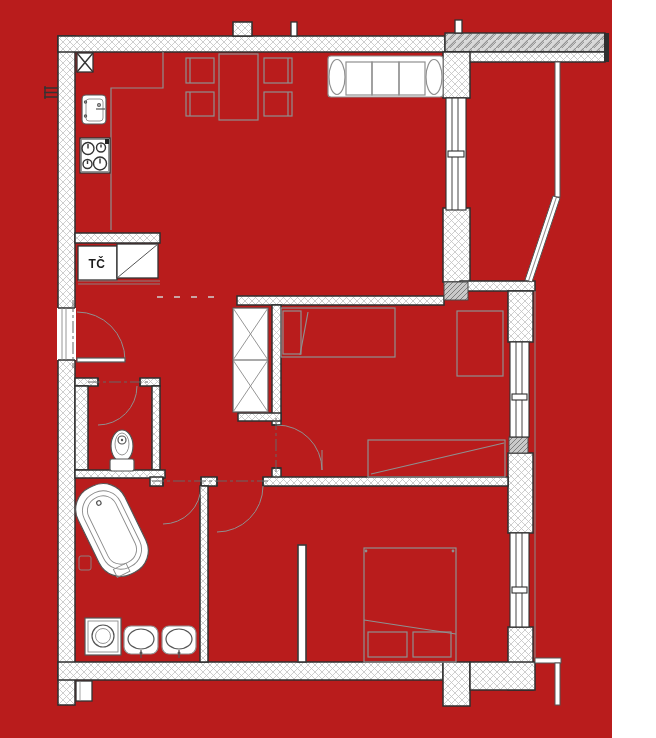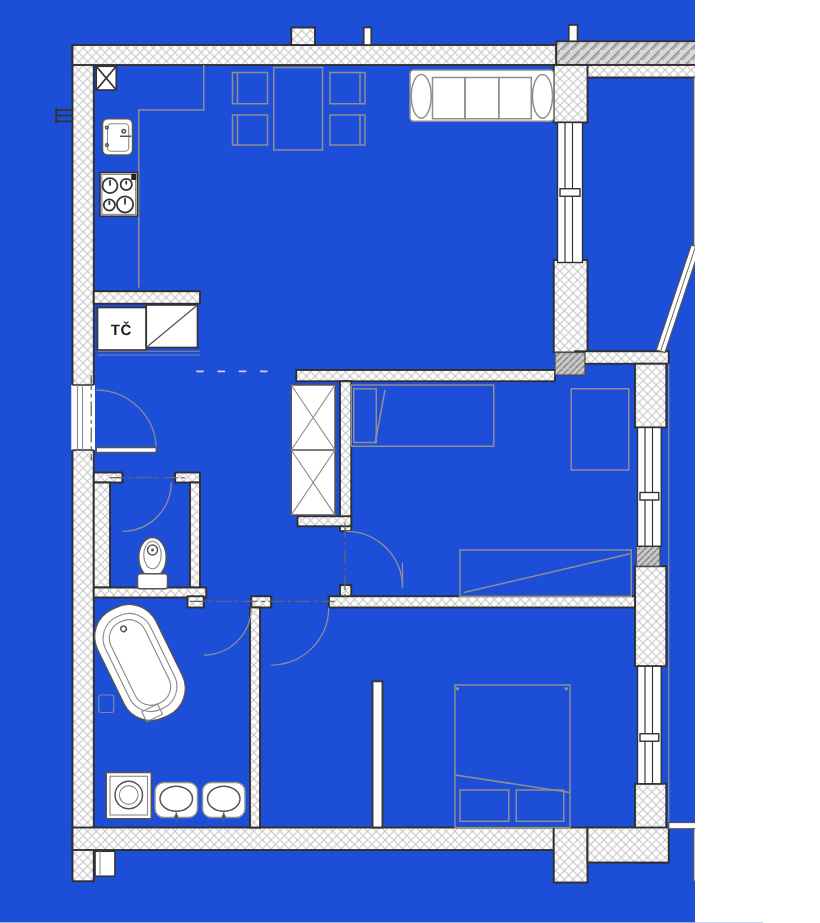--- a/index.html
+++ b/index.html
@@ -1,16 +1,16 @@
 <!DOCTYPE html>
 <html><head>
 <meta charset="utf-8">
 <style>
   html,body{margin:0;padding:0;background:#ffffff;}
-  .canvas{width:556px;height:738px;position:relative;background:#1d4ed8;overflow:hidden;
+  .canvas{width:612px;height:738px;position:relative;background:#b91c1c;overflow:hidden;
           font-family:"Liberation Sans", sans-serif;}
   svg{display:block}
   .wall{fill:url(#xh);stroke:#2f2f2f;stroke-width:1.5;}
   .slab{fill:url(#diag);stroke:#2f2f2f;stroke-width:1.4;}
   .col{fill:url(#coldiag);stroke:#4a4a4a;stroke-width:1;}
   .part{fill:#ffffff;stroke:#3a3a3a;stroke-width:1.6;}
   .gap{fill:#ffffff;stroke:none;}
   .win{fill:#ffffff;stroke:#2f2f2f;stroke-width:1.1;}
   .winline{stroke:#2f2f2f;stroke-width:0.9;fill:none;}
   .sill{stroke:#8a8a8a;stroke-width:1;fill:none;}

